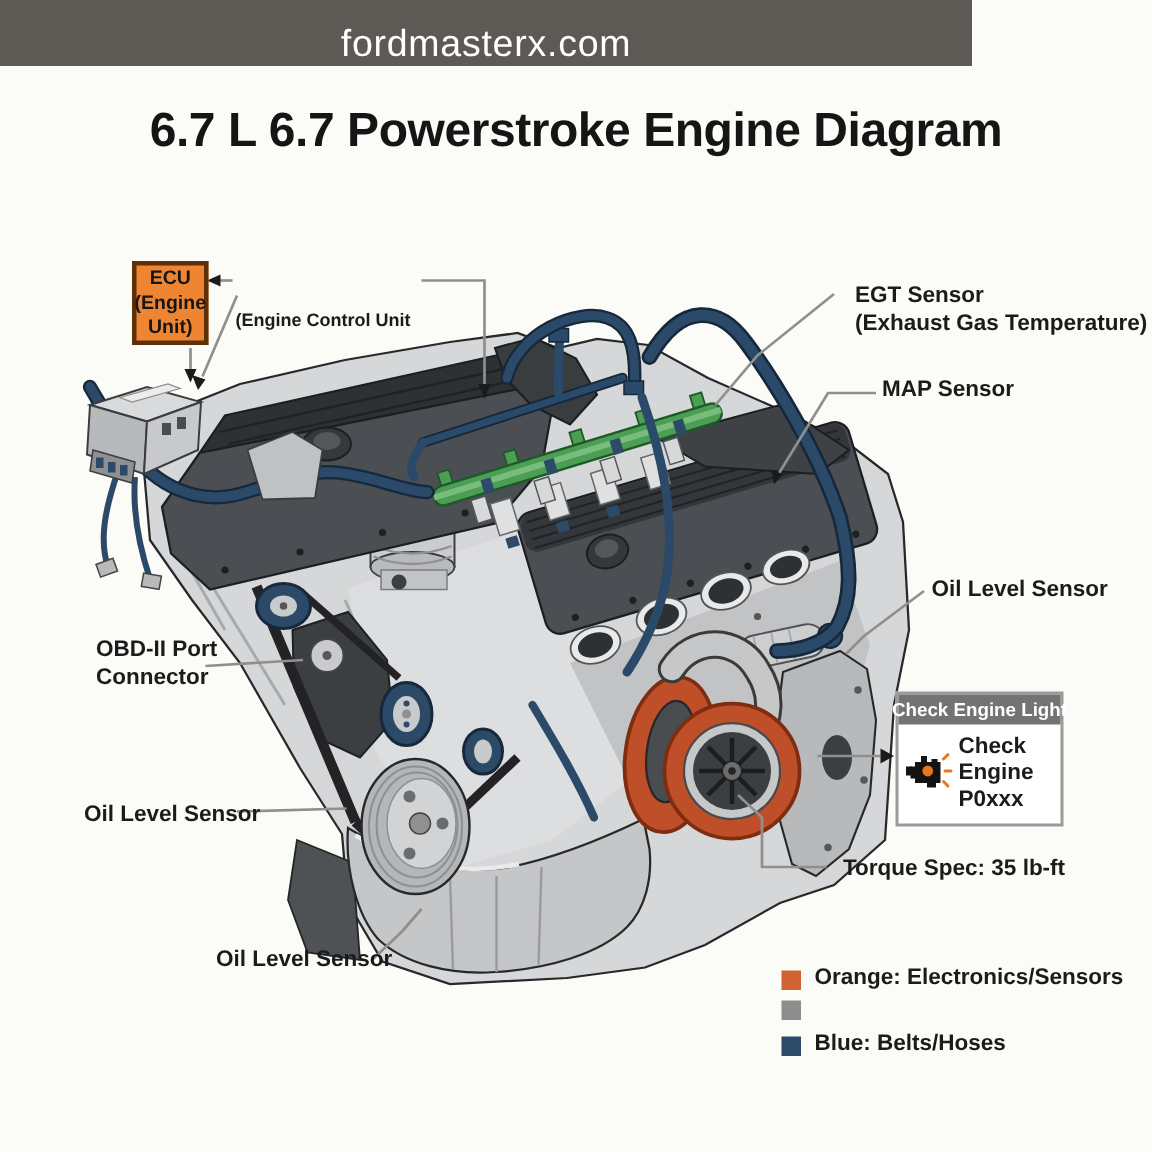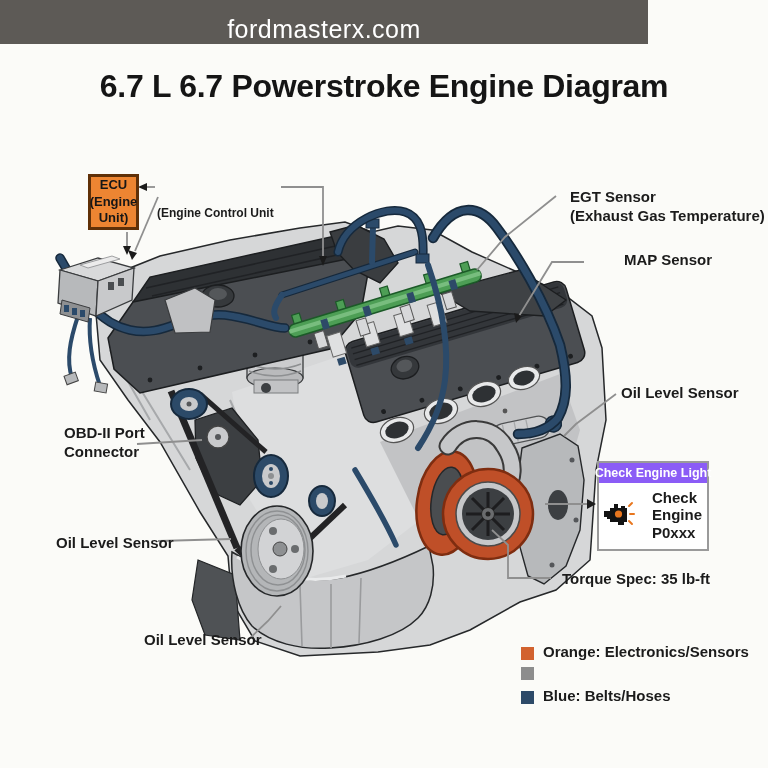--- a/index.html
+++ b/index.html
@@ -28,21 +28,21 @@
   }
   .svg-layer{position:absolute;left:0;top:0;}
   .check-panel{
     position:absolute;left:597px;top:461px;width:112px;
     background:#fff;border:2px solid #9a9a9a;box-sizing:border-box;
   }
   .check-panel .hdr{
     height:20px;display:flex;align-items:center;justify-content:center;
     color:#fff;font-size:12.5px;font-weight:700;white-space:nowrap;
   }
-  .check-panel .bodyrow{display:flex;align-items:center;gap:16px;padding:6px 20px 8px 4px;}
+  .check-panel .bodyrow{display:flex;align-items:center;gap:3px;padding:6px 20px 8px 4px;}
   .check-panel .codes{font-size:15px;font-weight:700;color:#1b1b1b;line-height:1.15;}
   .legend{position:absolute;left:521px;top:643px;}
   .legend .row{display:flex;align-items:flex-end;margin-bottom:7px;}
   .legend .sw{width:13px;height:13px;margin-right:9px;}
   .legend .tx{font-size:15px;font-weight:700;color:#1b1b1b;white-space:nowrap;}
 </style>
 </head>
 <body>
 
 <div class="banner" style="background-color: rgb(93, 90, 86);">
@@ -298,39 +298,39 @@
   <span>Unit)</span>
 </div>
 
 <div class="lbl" style="left:157px;top:178px;font-size:12px;margin-top:28px;">(Engine Control Unit</div>
 
 <div class="lbl" style="left:570px;top:187px;">
   <div>EGT Sensor</div>
   <div>(Exhaust Gas Temperature)</div>
 </div>
 
-<div class="lbl" style="left:588px;top:250px;margin-left:36px;">
+<div class="lbl" style="left:588px;top:250px;">
   <div>MAP Sensor</div>
 </div>
 
 <div class="lbl" style="left:621px;top:383px;">Oil Level Sensor</div>
 
 <div class="lbl" style="left:64px;top:423px;">
   <div>OBD-II Port</div>
   <div>Connector</div>
 </div>
 
 <div class="lbl" style="left:56px;top:533px;">Oil Level Sensor</div>
 
 <div class="lbl" style="left:144px;top:630px;">Oil Level Sensor</div>
 
 <div class="lbl" style="left:562px;top:569px;">Torque Spec: 35 lb-ft</div>
 
 <div class="check-panel">
-  <div class="hdr" style="background-color: #8b5cf6;">Check Engine Light</div>
+  <div class="hdr" style="background-color: #737373;">Check Engine Light</div>
   <div class="bodyrow">
     <span style="display:inline-block;line-height:0;">
       <svg width="33" height="27" viewBox="0 0 33 27">
         <path d="M7,7 h4 v-4 h4 v4 h3 v-2 h4 v2 h2 v14 h-3 v3 h-6 v-3 h-8 v-3 h-3 v-8 h3 z" fill="#131313"></path>
         <rect x="1" y="10" width="4" height="6" fill="#131313"></rect>
         <circle cx="15.5" cy="13" r="3.6" fill="#e8761e"></circle>
         <g stroke="#e8761e" stroke-width="2" stroke-linecap="round">
           <path d="M26,5 L29,2"></path>
             <path d="M27,13 L31,13"></path>
             <path d="M26,20 L29,23"></path>

